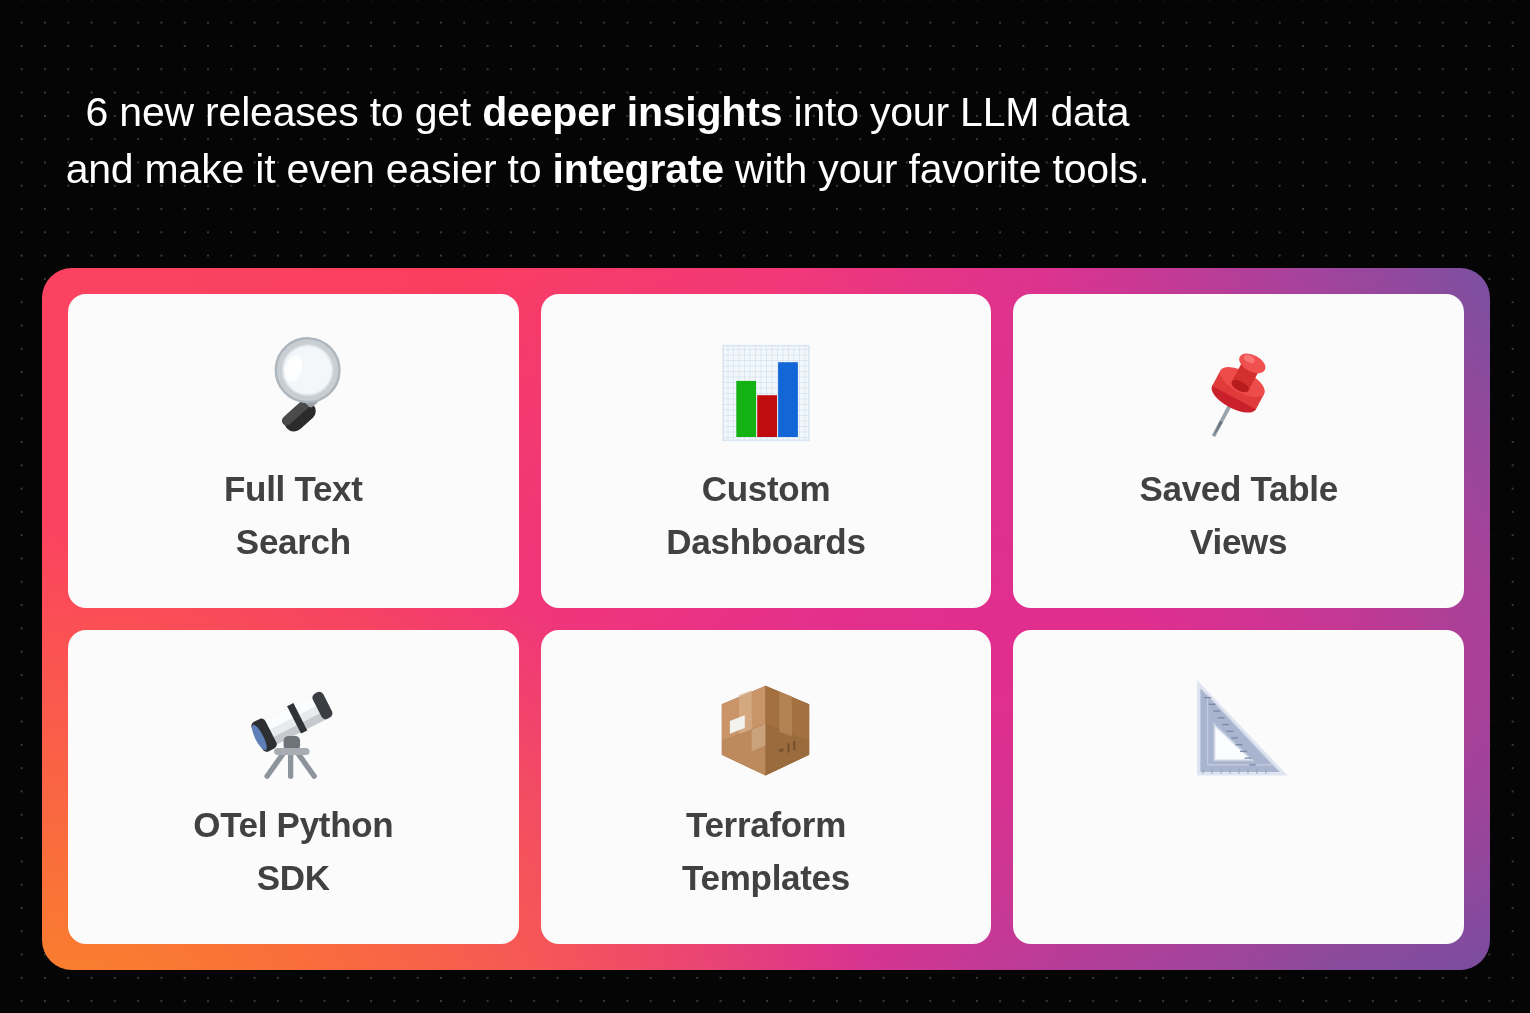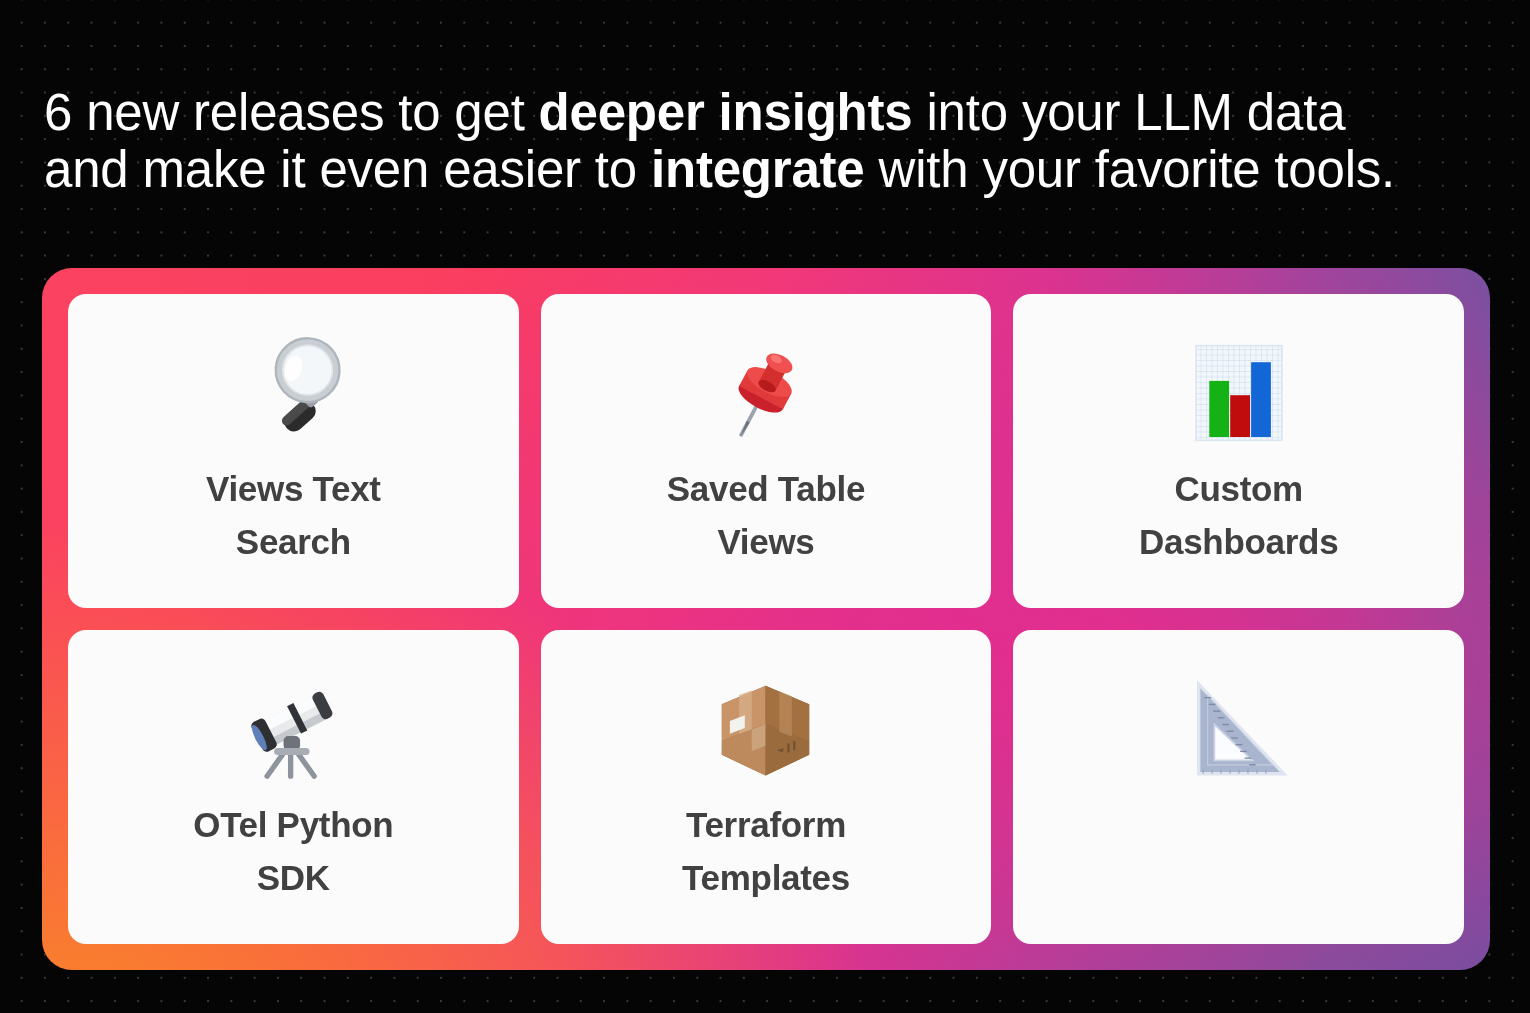--- a/index.html
+++ b/index.html
@@ -26,26 +26,25 @@
   }
 
   
   #headline {
     position: absolute;
     top: 84px;
     left: 0;
     width: 1215px;
     text-align: center;
     color: #ffffff;
-    font-size: 51px;
+    font-size: 41px;
     line-height: 57px;
     font-weight: 400;
     letter-spacing: -0.2px;
     z-index: 3;
-    padding-left: 44px;
   }
   #headline .ln { display: block; white-space: pre; }
   #headline b { font-weight: 700; }
 
   
   #grid-panel {
     position: absolute;
     left: 42px;
     top: 268px;
     width: 1448px;
@@ -122,62 +121,62 @@
           <rect x="20" y="56" width="30" height="8" rx="4" fill="#4a4a4a"></rect>
           <rect x="46" y="52" width="10" height="14" rx="3" fill="#9aa0a6"></rect>
           <circle cx="66" cy="40" r="27" fill="#c9ced3"></circle>
           <circle cx="66" cy="40" r="27" fill="none" stroke="#aeb6bd" stroke-width="2"></circle>
           <circle cx="66" cy="40" r="21" fill="#f4f7fa"></circle>
           <circle cx="66" cy="40" r="21" fill="none" stroke="#dfe5ea" stroke-width="1.5"></circle>
           <ellipse cx="58" cy="31" rx="11" ry="7" fill="#ffffff" opacity="0.85" transform="rotate(-30 58 31)"></ellipse>
         </g>
       </svg>
     </div>
-    <div class="card-title">Views Text
+    <div class="card-title">Full Text
 Search</div>
-  </div>
-
-  <div class="card">
-    <div class="card-icon">
-      <svg width="118" height="118" viewBox="0 0 100 100">
-        <g transform="rotate(28 50 46)">
-          <line x1="50" y1="56" x2="50" y2="92" stroke="#9aa4ae" stroke-width="3.2"></line>
-          <polygon points="48.6,78 51.4,78 50,93" fill="#6b7480"></polygon>
-          <ellipse cx="50" cy="55" rx="21" ry="9" fill="#C9202B"></ellipse>
-          <rect x="29" y="40" width="42" height="15" fill="#E03A3A"></rect>
-          <ellipse cx="50" cy="40" rx="21" ry="9" fill="#EE4B4B"></ellipse>
-          <rect x="42" y="22" width="16" height="22" fill="#D32F2F"></rect>
-          <ellipse cx="50" cy="44" rx="8" ry="4" fill="#B71C1C"></ellipse>
-          <ellipse cx="50" cy="22" rx="12" ry="7" fill="#F05050"></ellipse>
-          <ellipse cx="46" cy="20" rx="5" ry="3" fill="#FF8080" opacity="0.75"></ellipse>
-        </g>
-      </svg>
-    </div>
-    <div class="card-title">Saved Table
-Views</div>
   </div>
 
   <div class="card">
     <div class="card-icon">
       <svg width="110" height="110" viewBox="0 0 100 100">
         <defs>
           <pattern id="gridpaper" width="5" height="5" patternUnits="userSpaceOnUse">
             <path d="M5 0 L0 0 0 5" fill="none" stroke="#c3d4e6" stroke-width="0.8"></path>
           </pattern>
         </defs>
         <rect x="11" y="7" width="78" height="86" fill="#f2f7fc"></rect>
         <rect x="11" y="7" width="78" height="86" fill="url(#gridpaper)"></rect>
         <rect x="11" y="7" width="78" height="86" fill="none" stroke="#dbe6f0" stroke-width="1.5"></rect>
         <rect x="23" y="39" width="18" height="51" fill="#15B215"></rect>
         <rect x="42" y="52" width="18" height="38" fill="#C00C0C"></rect>
         <rect x="61" y="22" width="18" height="68" fill="#1266D6"></rect>
       </svg>
     </div>
     <div class="card-title">Custom
 Dashboards</div>
+  </div>
+
+  <div class="card">
+    <div class="card-icon">
+      <svg width="118" height="118" viewBox="0 0 100 100">
+        <g transform="rotate(28 50 46)">
+          <line x1="50" y1="56" x2="50" y2="92" stroke="#9aa4ae" stroke-width="3.2"></line>
+          <polygon points="48.6,78 51.4,78 50,93" fill="#6b7480"></polygon>
+          <ellipse cx="50" cy="55" rx="21" ry="9" fill="#C9202B"></ellipse>
+          <rect x="29" y="40" width="42" height="15" fill="#E03A3A"></rect>
+          <ellipse cx="50" cy="40" rx="21" ry="9" fill="#EE4B4B"></ellipse>
+          <rect x="42" y="22" width="16" height="22" fill="#D32F2F"></rect>
+          <ellipse cx="50" cy="44" rx="8" ry="4" fill="#B71C1C"></ellipse>
+          <ellipse cx="50" cy="22" rx="12" ry="7" fill="#F05050"></ellipse>
+          <ellipse cx="46" cy="20" rx="5" ry="3" fill="#FF8080" opacity="0.75"></ellipse>
+        </g>
+      </svg>
+    </div>
+    <div class="card-title">Saved Table
+Views</div>
   </div>
 
   <div class="card">
     <div class="card-icon">
       <svg width="118" height="118" viewBox="0 0 100 100">
         <g stroke="#8e949b" stroke-width="4.5" stroke-linecap="round">
           <line x1="48" y1="62" x2="28" y2="90"></line>
           <line x1="48" y1="62" x2="68" y2="90"></line>
           <line x1="48" y1="62" x2="48" y2="90"></line>
         </g>

